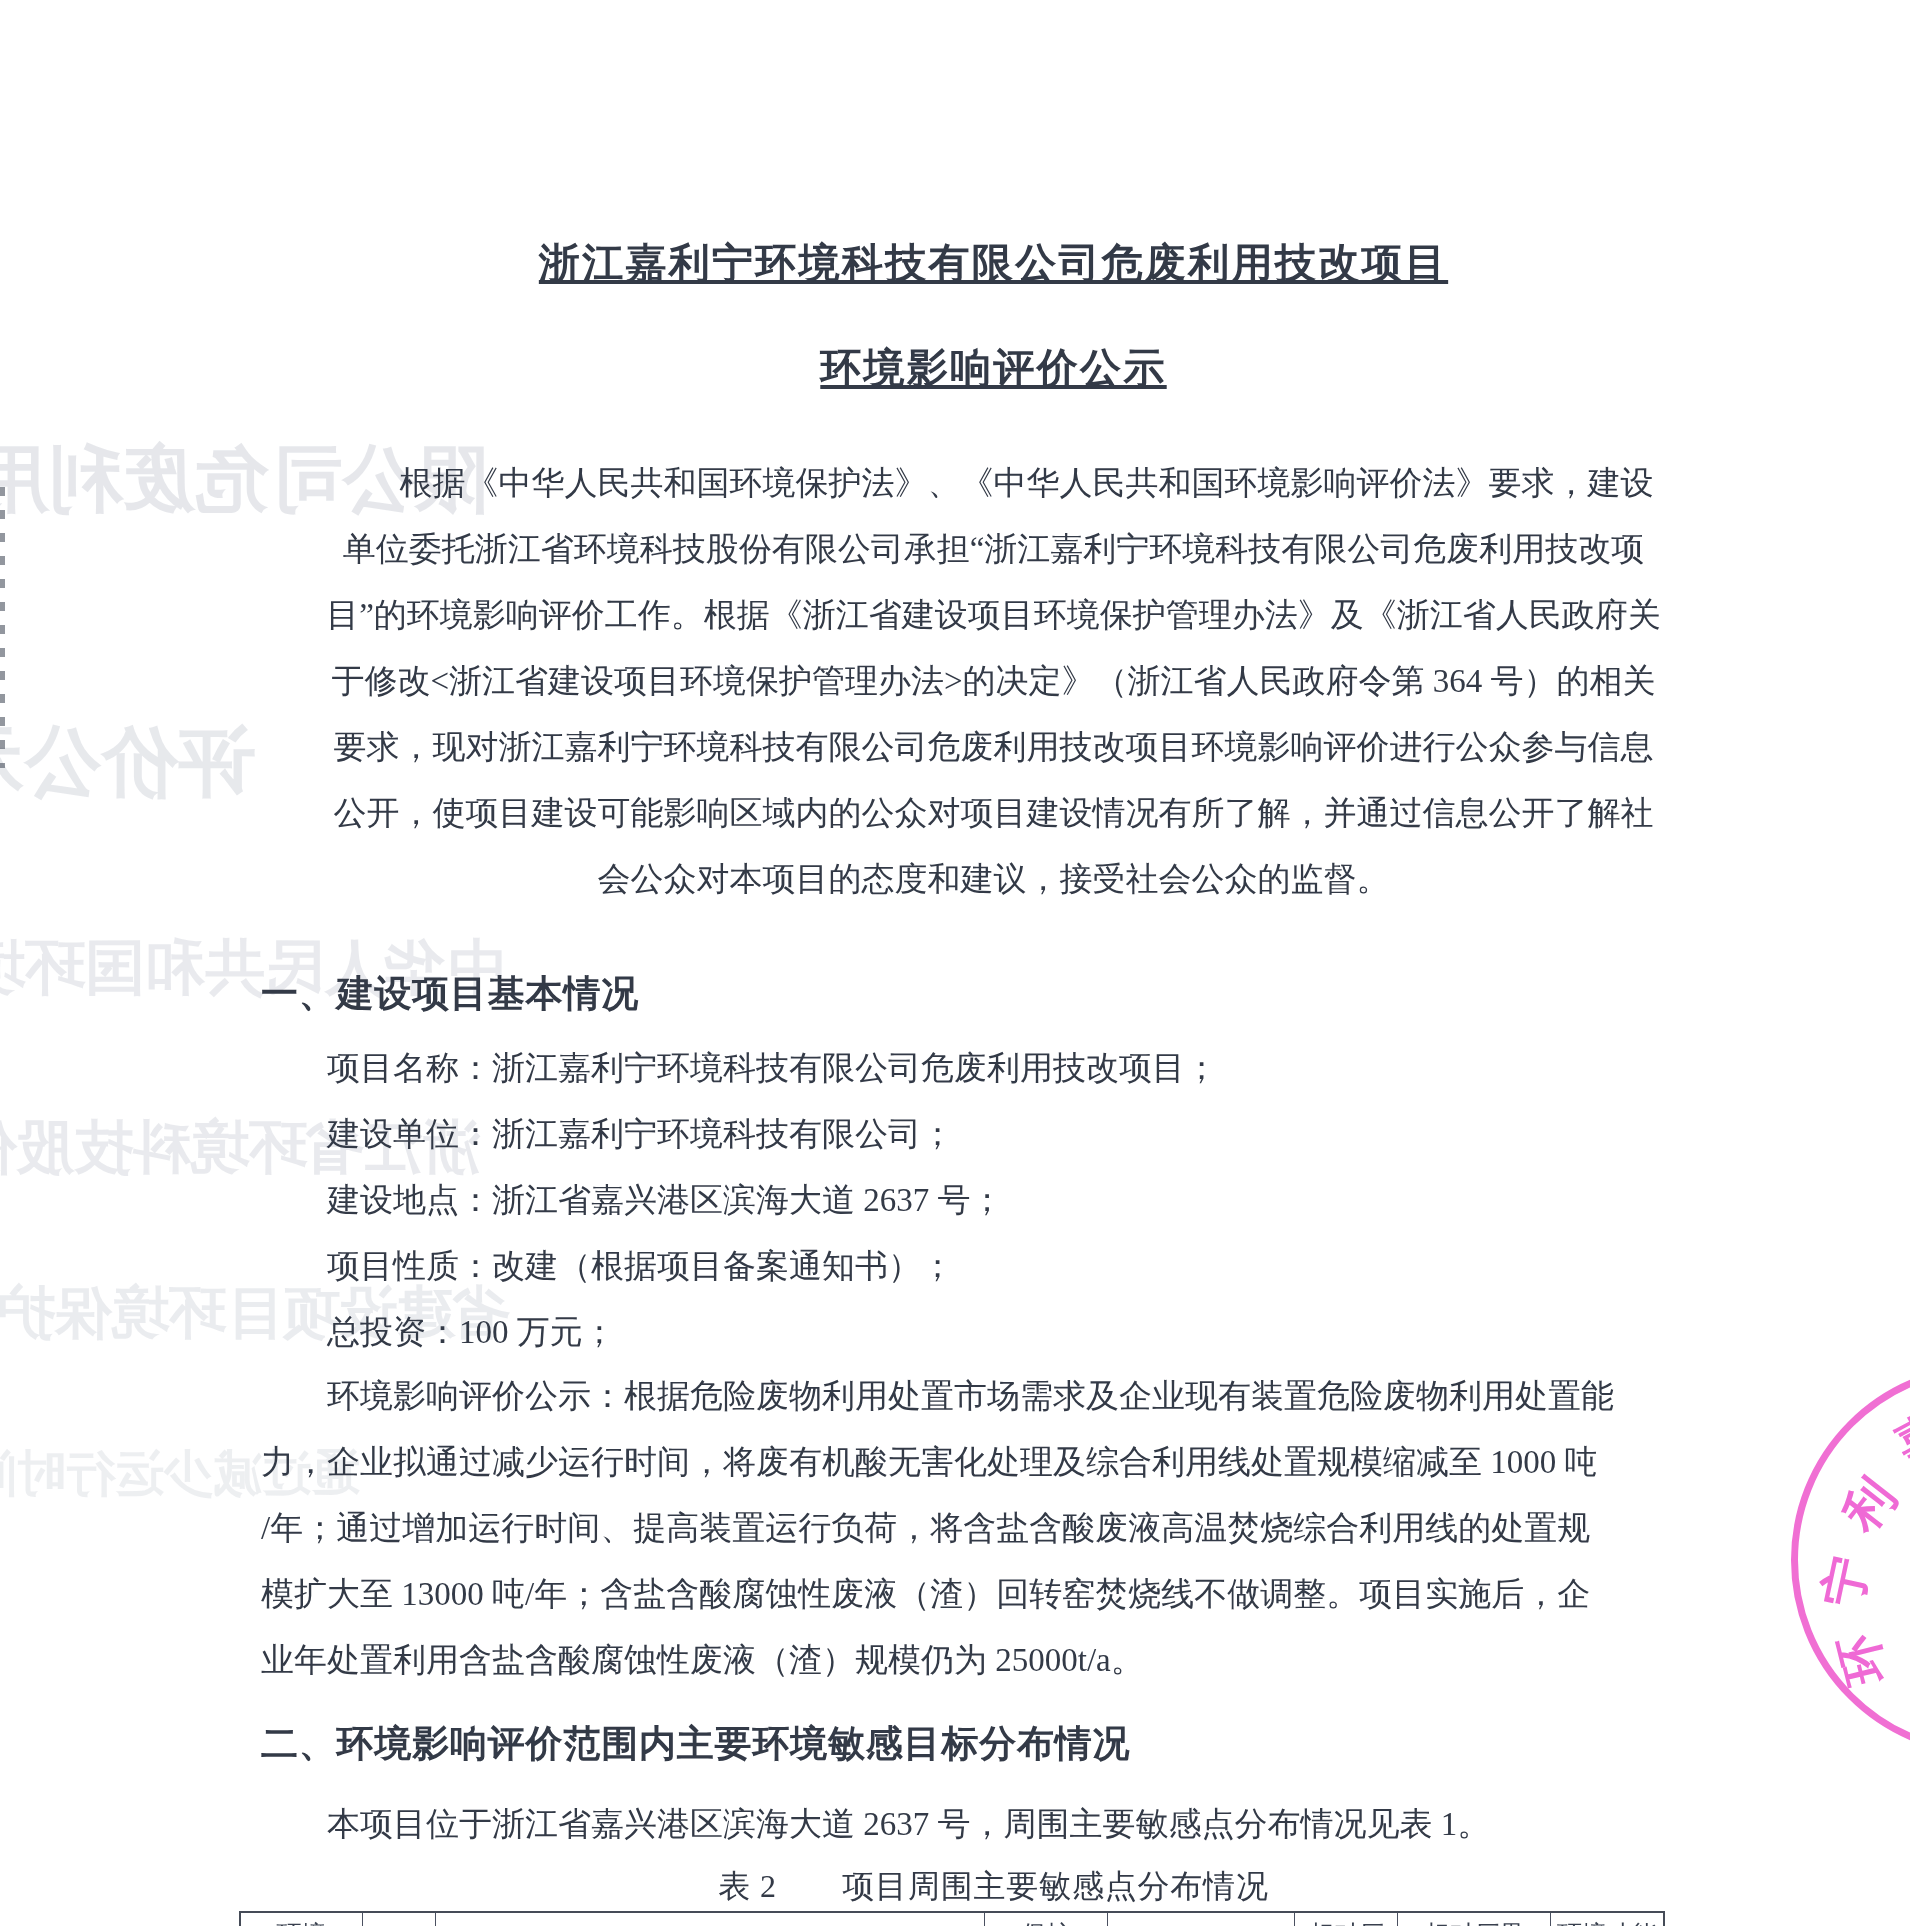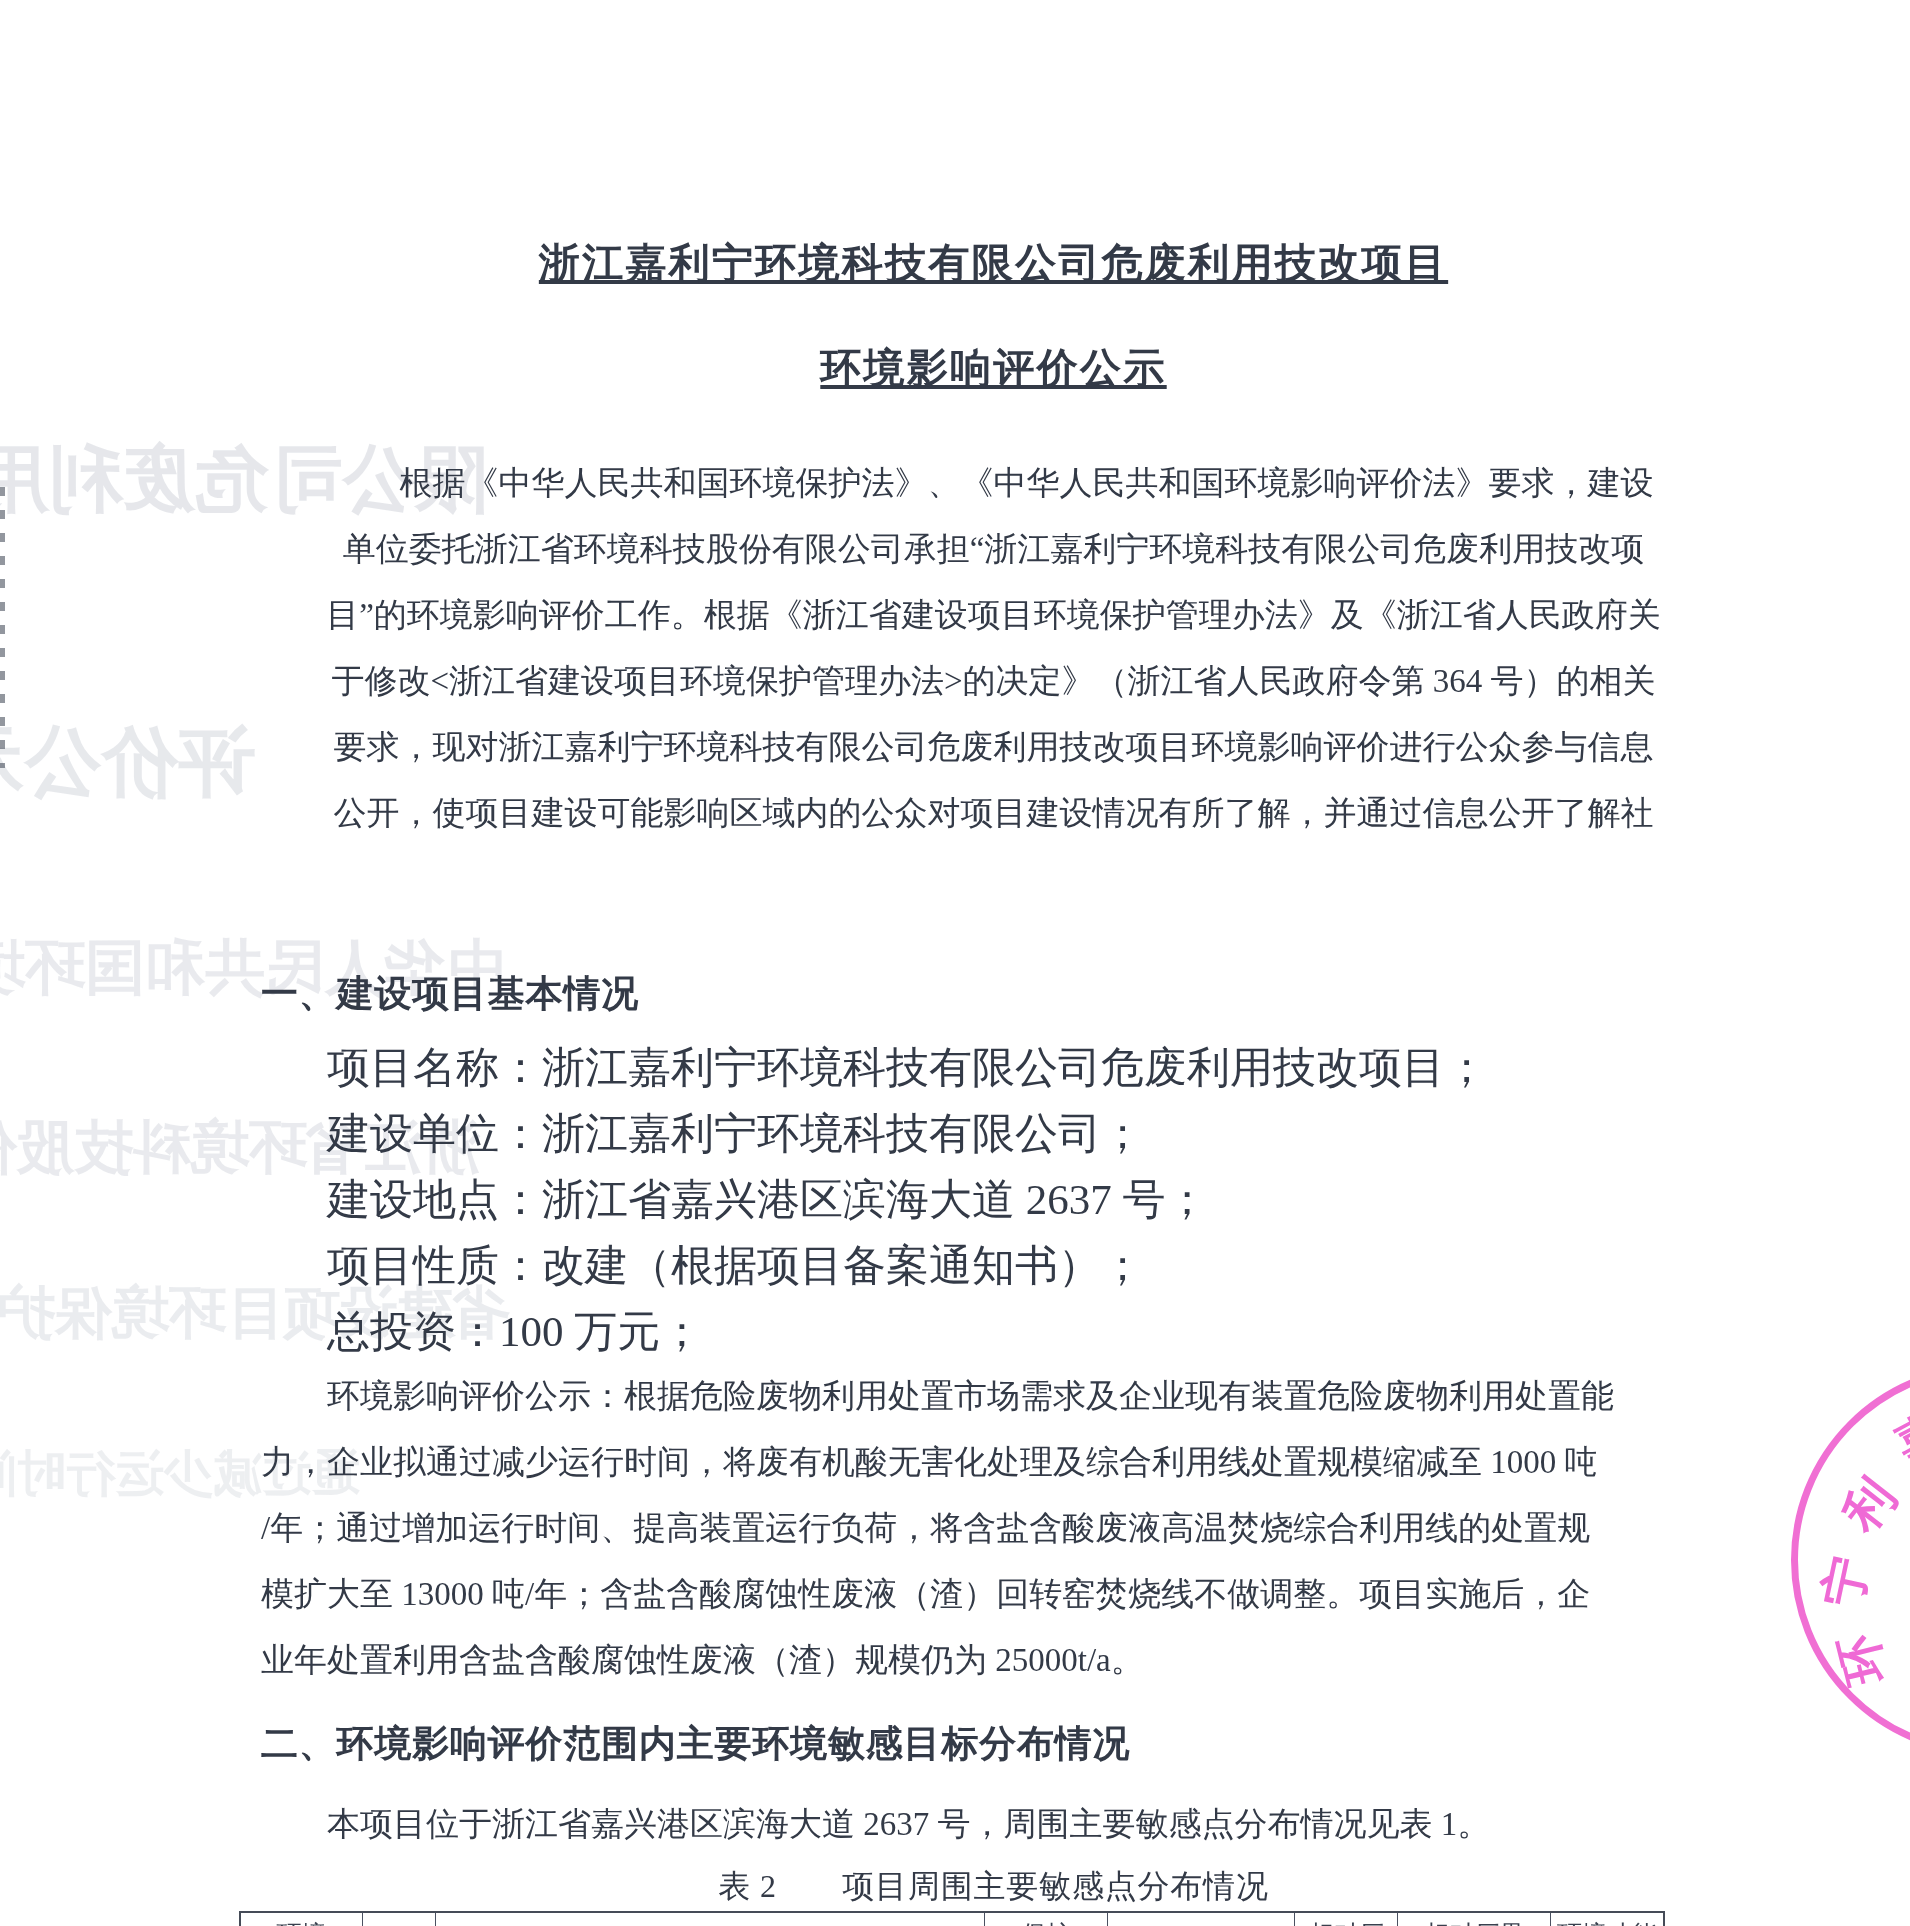--- a/index.html
+++ b/index.html
@@ -10,21 +10,21 @@
     overflow:hidden;
     font-family:"Liberation Serif","DejaVu Serif",serif;
     color:#333a47;
   }
   .content{position:absolute;left:261px;top:0;width:1465px;z-index:2;}
   .block{position:absolute;left:0;width:100%;}
   .doc-title{font-size:41px;font-weight:bold;text-align:center;letter-spacing:2.3px;text-decoration:underline;}
   .para-line{font-size:33px;line-height:66px;white-space:nowrap;}
   .indent{padding-left:66px;}
   .sec-heading{font-size:37px;font-weight:bold;letter-spacing:0.8px;}
-  .item-line{font-size:43px;line-height:66px;padding-left:66px;white-space:nowrap;}
+  .item-line{font-size:33px;line-height:66px;padding-left:66px;white-space:nowrap;}
   .table-title{font-size:32px;text-align:center;letter-spacing:0.8px;}
 
   table.sens{
     border-collapse:collapse;
     table-layout:fixed;
     width:1425px;
     margin-left:-22.3px;
     border:2.3px solid #454b57;
     font-size:25px;
     color:#39404e;
@@ -91,20 +91,21 @@
     <div class="block doc-title" style="top:236px;">浙江嘉利宁环境科技有限公司危废利用技改项目</div>
     <div class="block doc-title" style="top:341px;">环境影响评价公示</div>
 
     <div class="block" style="top:450px;text-align:center;">
       <div class="para-line indent">根据《中华人民共和国环境保护法》、《中华人民共和国环境影响评价法》要求，建设</div>
       <div class="para-line">单位委托浙江省环境科技股份有限公司承担“浙江嘉利宁环境科技有限公司危废利用技改项</div>
       <div class="para-line">目”的环境影响评价工作。根据《浙江省建设项目环境保护管理办法》及《浙江省人民政府关</div>
       <div class="para-line">于修改&lt;浙江省建设项目环境保护管理办法&gt;的决定》（浙江省人民政府令第 364 号）的相关</div>
       <div class="para-line">要求，现对浙江嘉利宁环境科技有限公司危废利用技改项目环境影响评价进行公众参与信息</div>
       <div class="para-line">公开，使项目建设可能影响区域内的公众对项目建设情况有所了解，并通过信息公开了解社</div>
+      <div class="para-line">会公众对本项目的态度和建议，接受社会公众的监督。</div>
     </div>
 
     <div class="block sec-heading" style="top:969px;">一、建设项目基本情况</div>
 
     <div class="block" style="top:1035px;">
       <div class="item-line">项目名称：浙江嘉利宁环境科技有限公司危废利用技改项目；</div>
       <div class="item-line">建设单位：浙江嘉利宁环境科技有限公司；</div>
       <div class="item-line">建设地点：浙江省嘉兴港区滨海大道 2637 号；</div>
       <div class="item-line">项目性质：改建（根据项目备案通知书）；</div>
       <div class="item-line">总投资：100 万元；</div>

